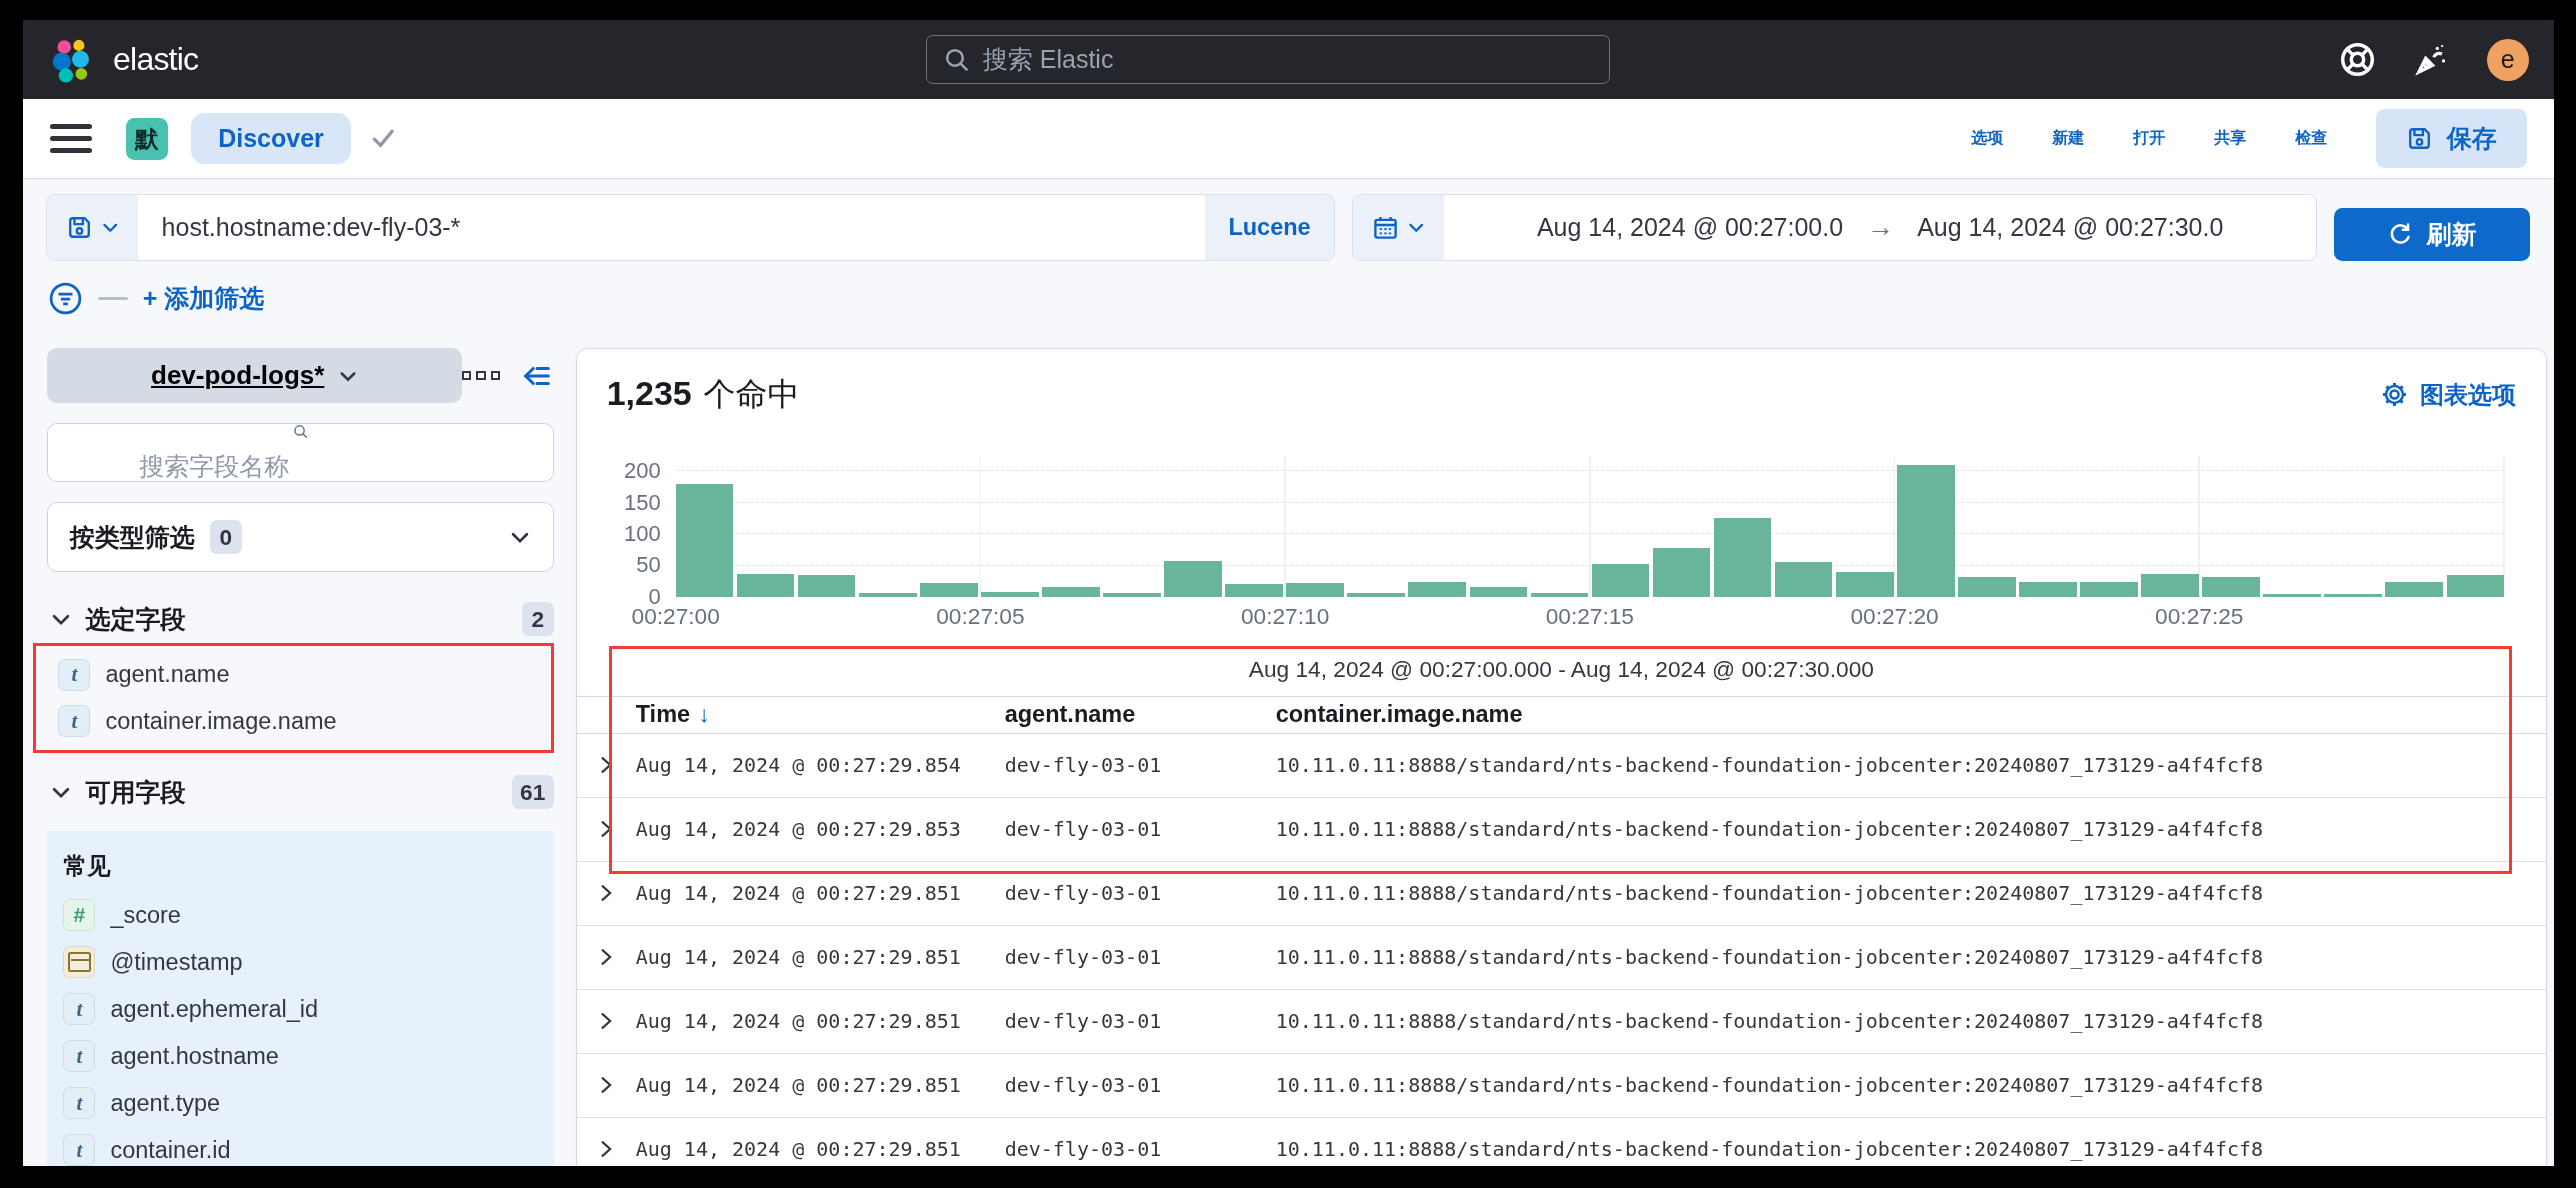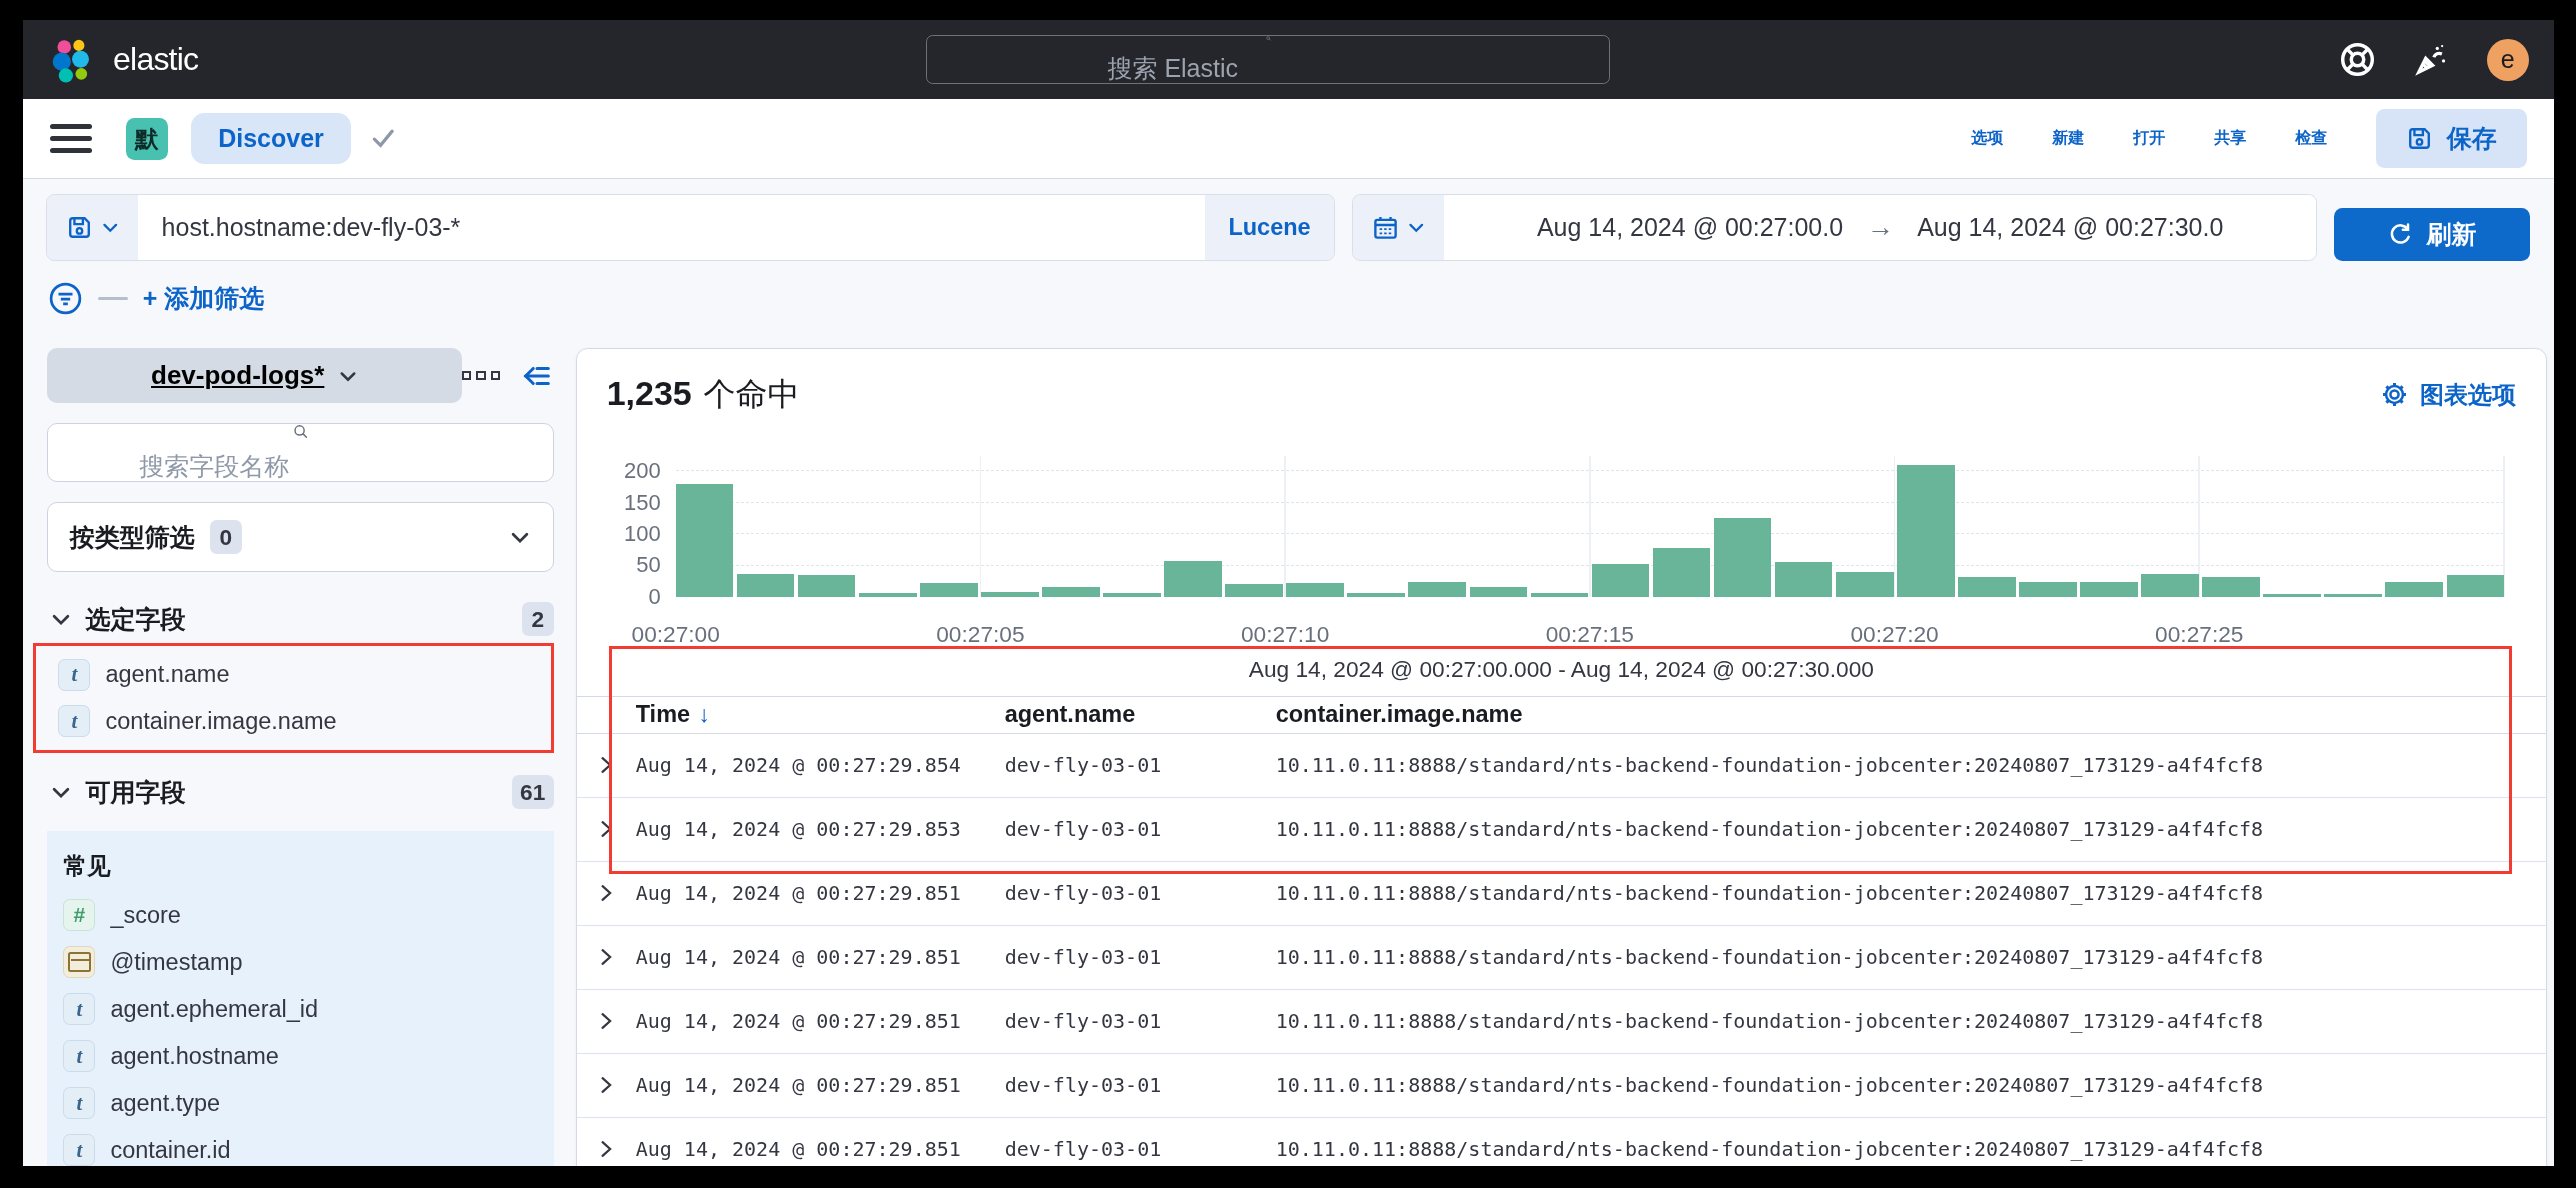--- a/index.html
+++ b/index.html
@@ -5,21 +5,21 @@
   * { margin:0; padding:0; box-sizing:border-box; }
   html,body { width:2576px; height:1188px; background:#000; font-family:"Liberation Sans","DejaVu Sans",sans-serif; }
   .stage { position:relative; width:2576px; height:1188px; background:#000; overflow:hidden; }
   .app { position:absolute; left:22.7px; top:20px; width:2531px; height:1146px; background:#F7F8FC; overflow:hidden; }
 
   
   .topbar { height:79px; background:#24262B; display:flex; align-items:center; padding:18px 25px; }
   .brand { display:flex; align-items:center; gap:13.4px; }
   .brand-name { color:#fff; font-size:32px; font-weight:500; letter-spacing:-0.8px; }
   .topbar-center { flex:1; display:flex; justify-content:center; }
-  .top-search { width:684px; height:49px; border:1.7px solid #6C717B; border-radius:6.7px; display:flex; align-items:center; gap:13.4px; padding:0 17px; background:transparent;flex-direction:column; }
+  .top-search { width:684px; height:49px; border:1.7px solid #6C717B; border-radius:6.7px; display:flex; align-items:center; gap:13.4px; padding:0 17px; background:transparent; }
   .top-search svg { color:#9CA3AE; }
   .top-search input { flex:1; background:transparent; border:none; outline:none; color:#D4D8DE; font-size:25px; font-family:inherit; }
   .top-search input::placeholder { color:#9CA3AE; }
   .topbar-right { display:flex; align-items:center; gap:37px; }
   .icon-btn { display:flex; align-items:center; justify-content:center; color:#fff; }
   .avatar { width:42px; height:42px; border-radius:50%; background:#EFA162; color:#1A1C21; display:flex; align-items:center; justify-content:center; font-size:25px; font-weight:500; }
 
   
   .navbar { height:80px; background:#fff; border-bottom:1.7px solid #D3DAE6; display:flex; align-items:center; padding:0 27px; }
   .hamburger { width:42px; height:28.5px; display:flex; flex-direction:column; justify-content:space-between; cursor:pointer; margin-right:34px; }
@@ -101,21 +101,21 @@
   
   .chart { display:flex; gap:15px; margin:39px 42px 0 34px; }
   .yaxis { position:relative; width:50px; height:141px; flex:none; }
   .yaxis .ytick { position:absolute; right:0; font-size:22px; color:#69707D; line-height:22px; }
   .plot { position:relative; flex:1; height:141px; }
   .vgrid { position:absolute; top:0; bottom:0; width:1.7px; background:#EDF0F4; }
   .hgrid { position:absolute; left:0; right:0; border-top:1.7px dashed #E0E5EC; }
   .bars { position:absolute; left:0; right:0; bottom:0; display:flex; align-items:flex-end; gap:3.4px; }
   .bar { flex:1 1 0; background:#68B599; }
   .xaxis { position:relative; height:39px; margin:5px 42px 0 99px; }
-  .xaxis .xtick { position:absolute; top:19px; transform:translateX(-50%); font-size:22.7px; color:#69707D; white-space:nowrap; }
+  .xaxis .xtick { position:absolute; top:1px; transform:translateX(-50%); font-size:22.7px; color:#69707D; white-space:nowrap; }
 
   
   .results { position:relative; margin-top:3.4px; }
   .range-subtitle { text-align:center; font-size:22.7px; color:#343741; padding:11.7px 0 13.4px 0; }
   .tbl-header { height:38px; display:flex; align-items:center; border-top:1.7px solid #D3DAE6; border-bottom:1.7px solid #D3DAE6; font-size:23.5px; font-weight:700; color:#1A1C21; }
   .col-expand { width:59px; flex:none; display:flex; justify-content:center; }
   .col-time { width:369px; flex:none; }
   .col-agent { width:271px; flex:none; }
   .col-container { flex:1; }
   .sort-arrow { color:#0C63C8; font-weight:400; margin-left:8.4px; font-size:23.5px; }

